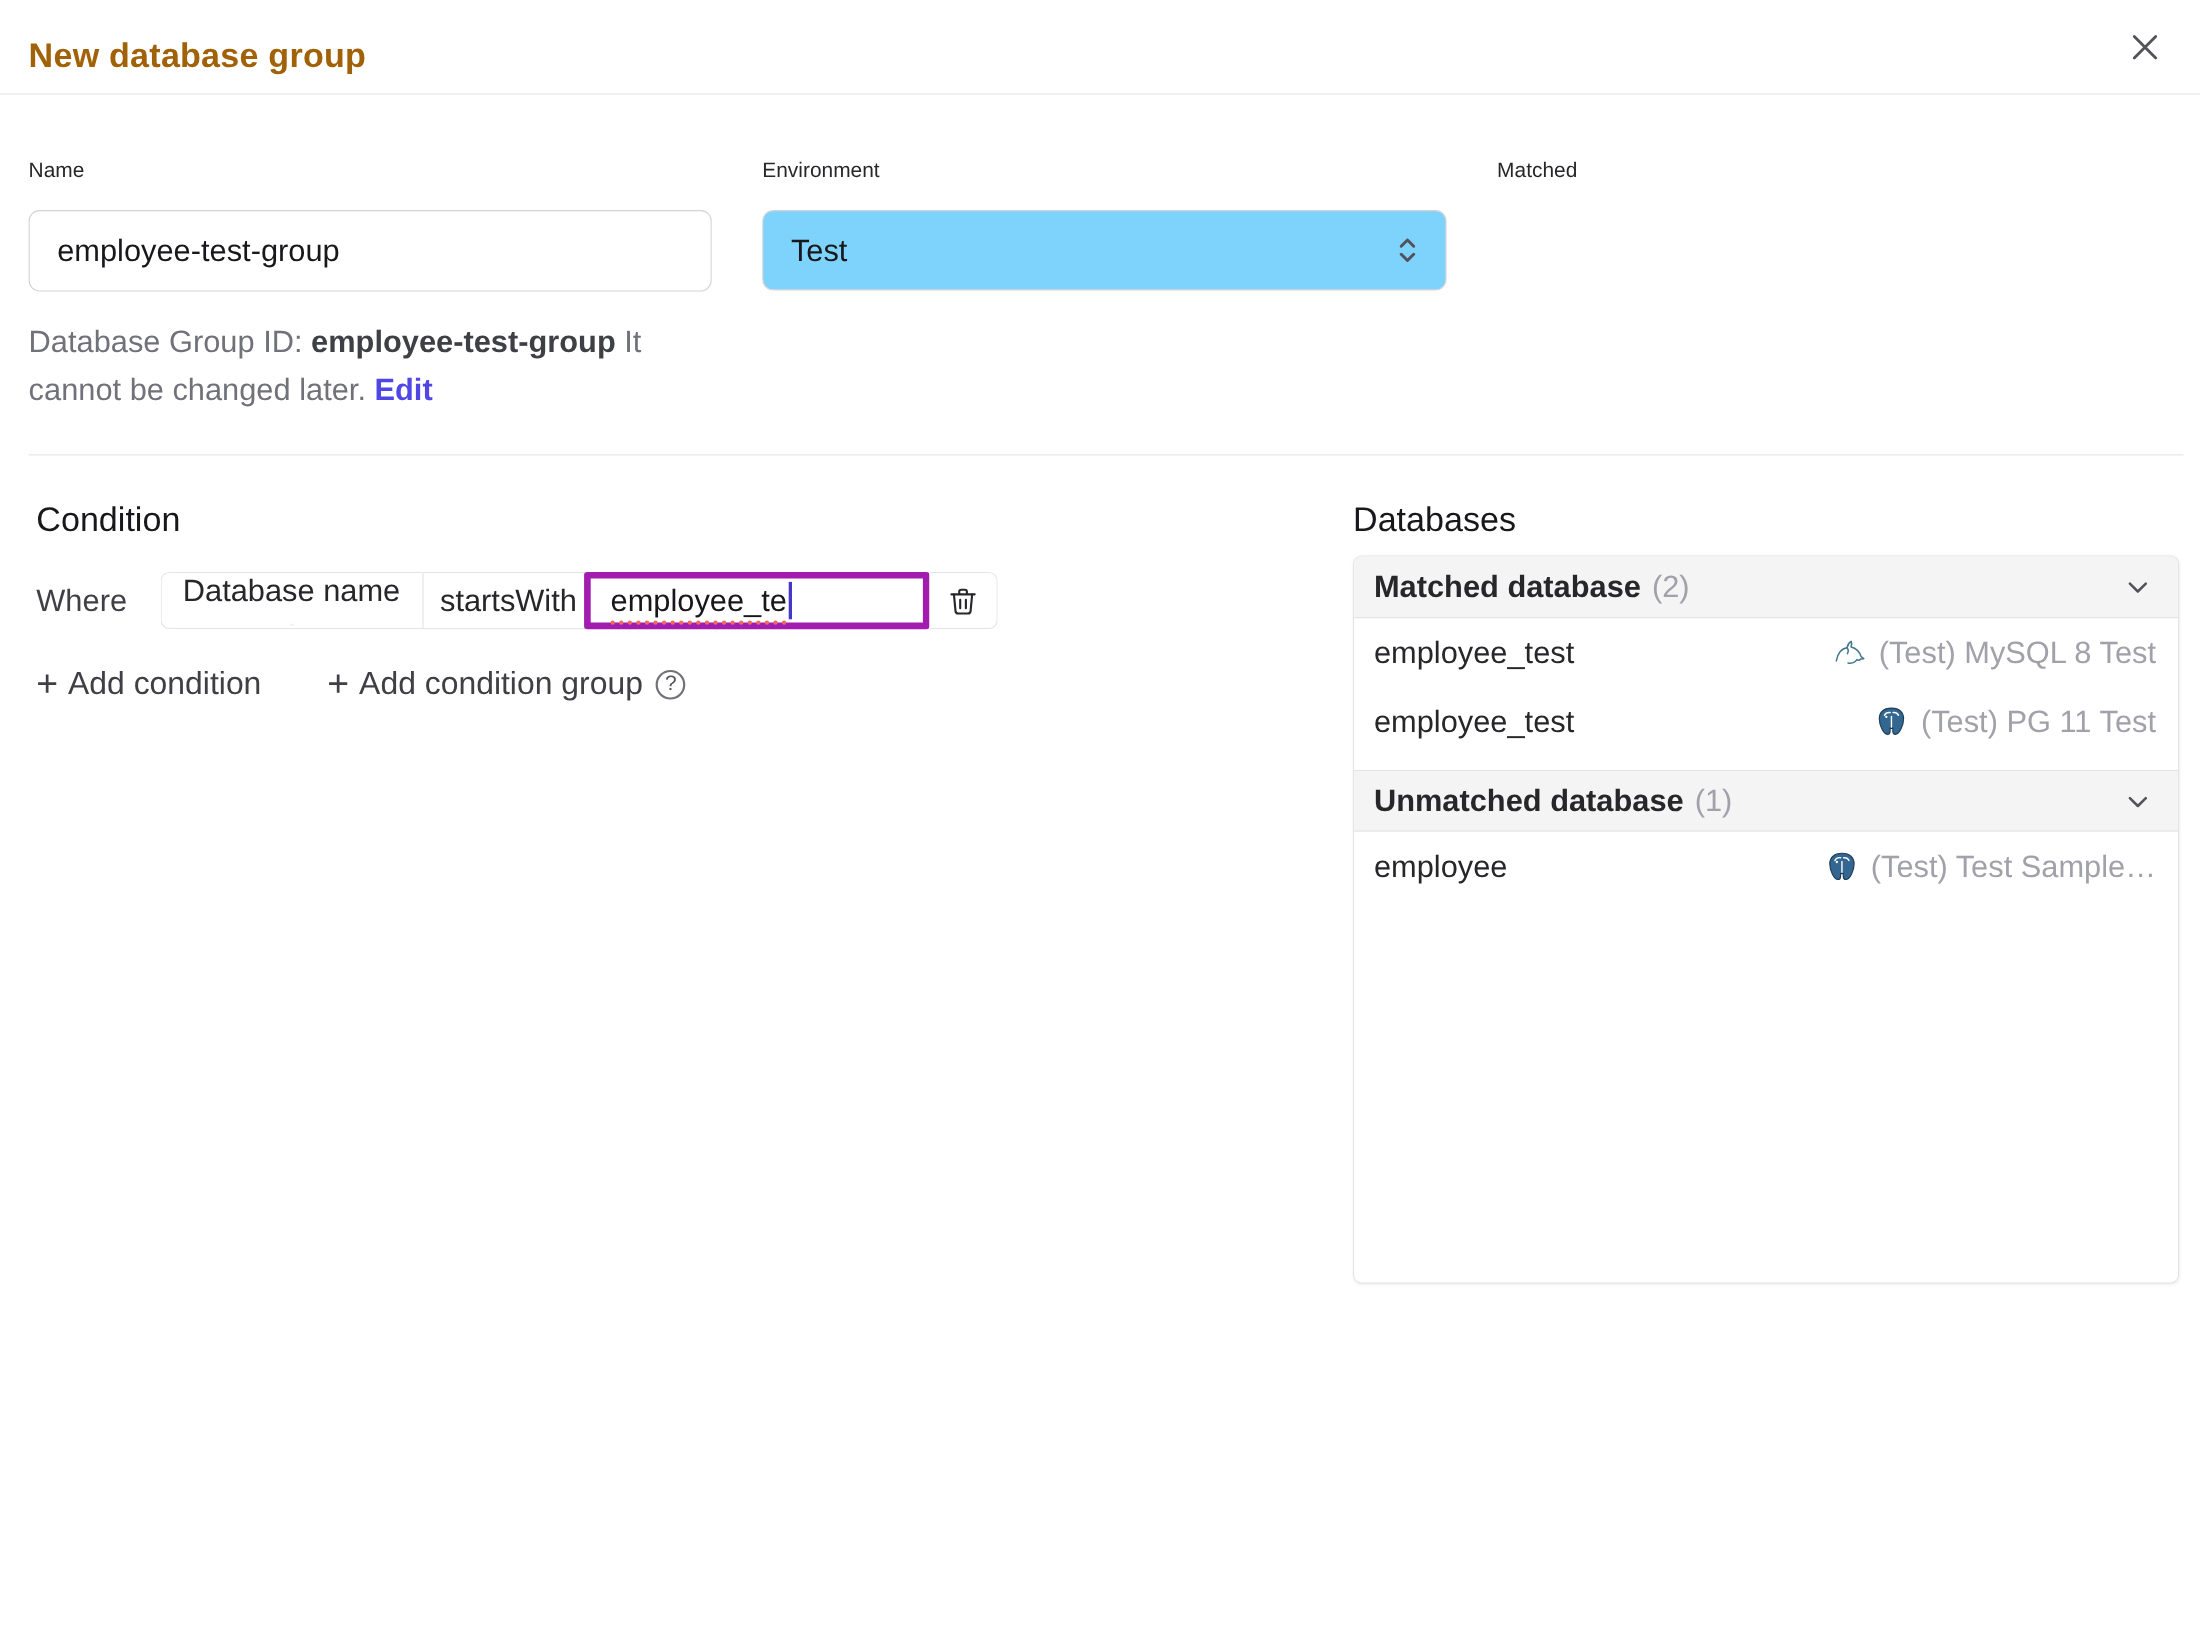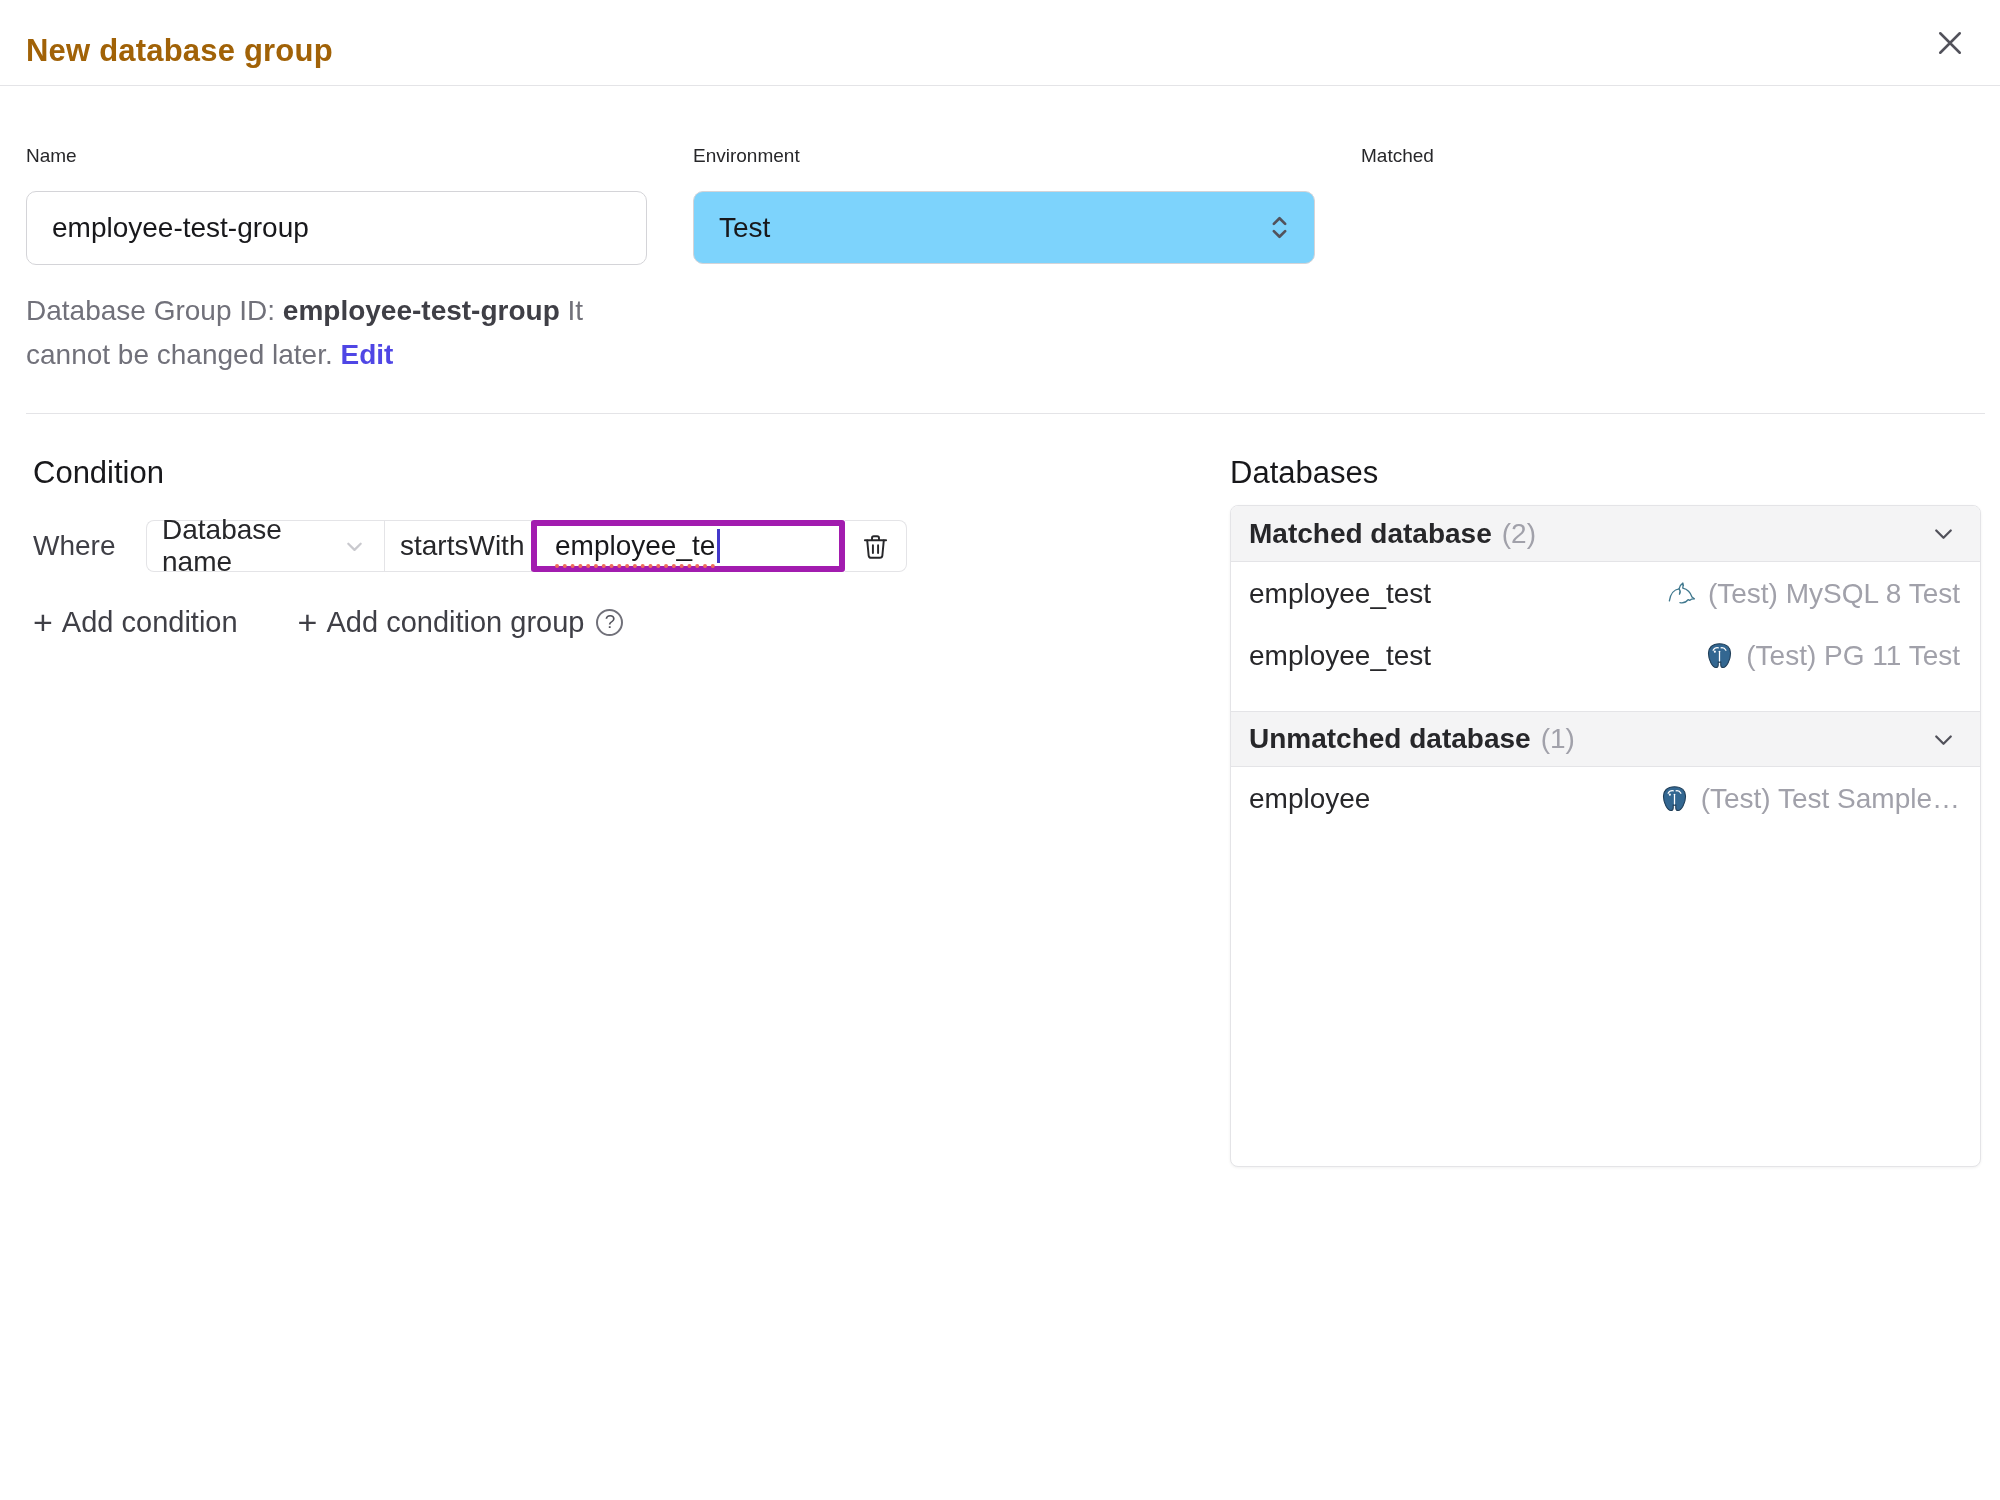--- a/index.html
+++ b/index.html
@@ -42,21 +42,21 @@
   .db-col { flex:1; }
   .sec-heading { font-size:31px; font-weight:500; color:#18181b; margin-top:38px; line-height:42px; }
   
   .cond-row { margin-top:26px; display:flex; align-items:stretch; height:52px; }
   .where-label { font-size:28px; color:#3f3f46; align-self:center; width:113px; }
   .cond-bar { display:flex; align-items:stretch; }
   .cond-select {
     display:flex; align-items:center; gap:12px; padding:0 16px 0 15px;
     border:1px solid #e4e4e7; background:#fff; font-size:28px; color:#27272a; cursor:pointer;
   }
-  .cond-select.first { border-radius:8px 0 0 8px; border-right:none; width:238px; }
+  .cond-select.first { border-radius:8px 0 0 8px; border-right:none; width:238px;flex-direction:column; }
   .cond-select.second { width:148px; }
   .cond-select span { flex:1; }
   .cond-value {
     width:314px; border:6px solid #a21caf; border-radius:3px; background:#fff;
     display:flex; align-items:center; padding:0 18px; font-size:28px; color:#18181b;
     margin-left:-1px;
   }
   .sc-underline {
     text-decoration-line:underline; text-decoration-style:dotted;
     text-decoration-color:#ee6c5c; text-decoration-thickness:4px; text-underline-offset:9px;
@@ -83,21 +83,21 @@
   .db-panel {
     margin-top:11px; height:662px; border:1px solid #e4e4e7; border-radius:8px;
     background:#fff; overflow:hidden; box-shadow:0 1px 3px rgba(0,0,0,.06);
     display:flex; flex-direction:column;
   }
   .db-sec-header {
     height:56px; flex:0 0 56px; background:#f4f4f5; display:flex; align-items:center;
     justify-content:space-between; padding:0 22px 0 18px; border-bottom:1px solid #e4e4e7;
     cursor:pointer;
   }
-  .db-sec-header.not-first { margin-top:23px; border-top:1px solid #e4e4e7; }
+  .db-sec-header.not-first { margin-top:12px; border-top:1px solid #e4e4e7; }
   .db-sec-title { font-size:28px; font-weight:700; color:#27272a; }
   .db-sec-count { font-size:28px; font-weight:400; color:#a1a1aa; margin-left:10px; }
   .db-row {
     height:62px; display:flex; align-items:center; justify-content:space-between;
     padding:0 20px 0 18px;
   }
   .db-rows { padding:1px 0; }
   .db-name { font-size:28px; color:#27272a; }
   .db-meta { display:flex; align-items:center; gap:11px; font-size:28px; color:#a1a1aa; }
   .engine-icon { width:31px; height:31px; display:inline-flex; }

